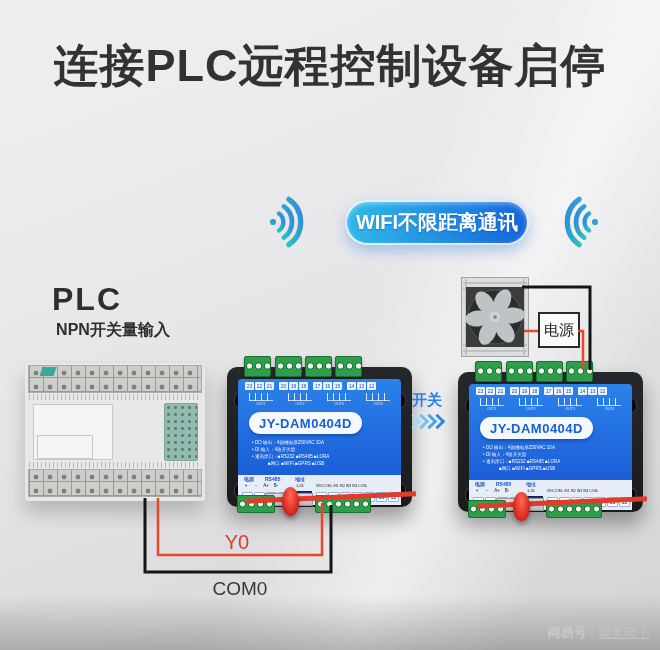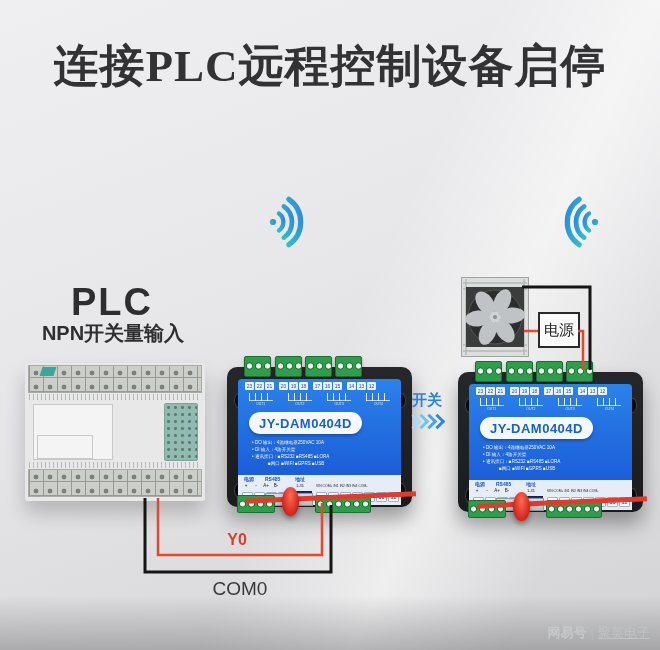--- a/index.html
+++ b/index.html
@@ -7,38 +7,38 @@
   body { font-family:"Liberation Sans","DejaVu Sans",sans-serif; }
   .stage { position:relative; width:660px; height:650px; overflow:hidden;
     background:linear-gradient(160deg,#efeff1 0%,#e8e8ea 40%,#dedee0 70%,#d3d3d5 100%); }
   .stage::before { content:""; position:absolute; inset:0;
     background:linear-gradient(115deg, rgba(255,255,255,0) 52%, rgba(255,255,255,.55) 68%, rgba(255,255,255,0) 84%);
     pointer-events:none; }
   .stage::after { content:""; position:absolute; left:0; right:0; bottom:0; height:55px;
     background:linear-gradient(180deg, rgba(0,0,0,0), rgba(90,90,94,.38)); pointer-events:none; }
 
   .title { position:absolute; left:0; right:0; top:36px; text-align:center;
-    font-size:45px; font-weight:900; color:#323234; letter-spacing:1px;font-family:Liberation Serif, serif; }
+    font-size:45px; font-weight:900; color:#323234; letter-spacing:1px; }
 
   
   .pill { position:absolute; left:345px; top:200px; width:184px; height:45px; border-radius:23px;
     background:linear-gradient(95deg,#31bbe9,#1565dc);
     border:2px solid rgba(255,255,255,.85);
     box-shadow:0 6px 14px rgba(40,120,220,.35), inset 0 2px 5px rgba(255,255,255,.4);
     display:flex; align-items:center; justify-content:center;
     color:#fff; font-size:20px; font-weight:bold; text-shadow:0 1px 2px rgba(0,60,160,.4); z-index:4; }
   .wifi { position:absolute; top:188px; width:52px; height:68px; z-index:4; }
   .wifi.left { left:266px; }
   .wifi.right { left:550px; transform:scaleX(-1); }
 
   
-  .plc-name { position:absolute; left:52px; top:281px; width:120px; text-align:center;
-    font-size:38px; font-weight:bold; color:#2e2e30; letter-spacing:2px; }
+  .plc-name { position:absolute; left:52px; top:281px; width:120px; text-align:left;
+    font-size:32px; font-weight:bold; color:#2e2e30; letter-spacing:2px; }
   .plc-sub { position:absolute; left:22px; top:320px; width:182px; text-align:center;
-    font-size:20px; font-weight:bold; color:#2e2e30; }
+    font-size:16px; font-weight:bold; color:#2e2e30; }
   .plc { position:absolute; left:25px; top:363px; width:180px; height:138px;
     background:#e7e8e7; border-radius:3px; box-shadow:0 12px 20px rgba(0,0,0,.2); z-index:2; }
   .plc-ter { position:absolute; left:3px; right:3px; height:28px;
     background-color:#ccceca;
     background-image:
       radial-gradient(circle at 7px 7px, #7e807f 0 2.1px, transparent 2.7px),
       radial-gradient(circle at 7px 21px, #7e807f 0 2.1px, transparent 2.7px),
       repeating-linear-gradient(90deg,#989a99 0 1px, transparent 1px 14px),
       repeating-linear-gradient(0deg,#989a99 0 1px, transparent 1px 14px);
     background-size:14px 28px,14px 28px,auto,auto; border:1px solid #a9aba9; }
@@ -126,21 +126,21 @@
 
   
   .fan { position:absolute; left:461px; top:277px; width:68px; height:80px; z-index:2; }
   .power-box { position:absolute; left:538px; top:312px; width:42px; height:36px;
     background:#fbfbfb; border:2px solid #2a2a2a; display:flex; align-items:center; justify-content:center;
     font-size:15px; color:#222; z-index:3; }
 
   
   .wires { position:absolute; left:0; top:0; width:660px; height:650px; z-index:5; pointer-events:none; }
   .lbl-y0 { position:absolute; left:215px; top:531px; width:44px; text-align:center;
-    font-size:16px; font-weight:bold; color:#d8402a; z-index:6; }
+    font-size:20px; font-weight:normal; color:#d8402a; z-index:6; }
   .lbl-com0 { position:absolute; left:205px; top:578px; width:70px; text-align:center;
     font-size:19px; color:#3a3a3c; z-index:6; }
 
   .watermark { position:absolute; right:10px; bottom:8px; font-size:13px; z-index:7; opacity:.85; }
   .wm-brand { font-weight:900; color:#caccce; }
   .wm-div { color:#b9bcbe; margin:0 4px; font-weight:normal; }
   .wm-name { color:#c3c6c8;text-decoration:underline; }
 </style>
 </head>
 <body>
@@ -155,20 +155,21 @@
         <stop offset="0" stop-color="#2fc0c0"></stop>
           <stop offset="1" stop-color="#2e86e0"></stop>
       </linearGradient>
     </defs>
     <circle cx="8" cy="35" r="3.6" fill="url(#wg)"></circle>
     <path d="M14.9 25.2 A12 12 0 0 1 14.9 44.8" fill="none" stroke="url(#wg)" stroke-width="5" stroke-linecap="round"></path>
     <path d="M20.6 17 A22 22 0 0 1 20.6 53" fill="none" stroke="url(#wg)" stroke-width="5.5" stroke-linecap="round"></path>
     <path d="M26.4 8.8 A32 32 0 0 1 26.4 61.2" fill="none" stroke="url(#wg)" stroke-width="6" stroke-linecap="round"></path>
   </svg>
 
+  <div class="pill">WIFI不限距离通讯</div>
 
   <svg class="wifi right" viewBox="0 0 60 70">
     <circle cx="8" cy="35" r="3.6" fill="url(#wg)"></circle>
     <path d="M14.9 25.2 A12 12 0 0 1 14.9 44.8" fill="none" stroke="url(#wg)" stroke-width="5" stroke-linecap="round"></path>
     <path d="M20.6 17 A22 22 0 0 1 20.6 53" fill="none" stroke="url(#wg)" stroke-width="5.5" stroke-linecap="round"></path>
     <path d="M26.4 8.8 A32 32 0 0 1 26.4 61.2" fill="none" stroke="url(#wg)" stroke-width="6" stroke-linecap="round"></path>
   </svg>
 
   <div class="plc-name">PLC</div>
   <div class="plc-sub">NPN开关量输入</div>

